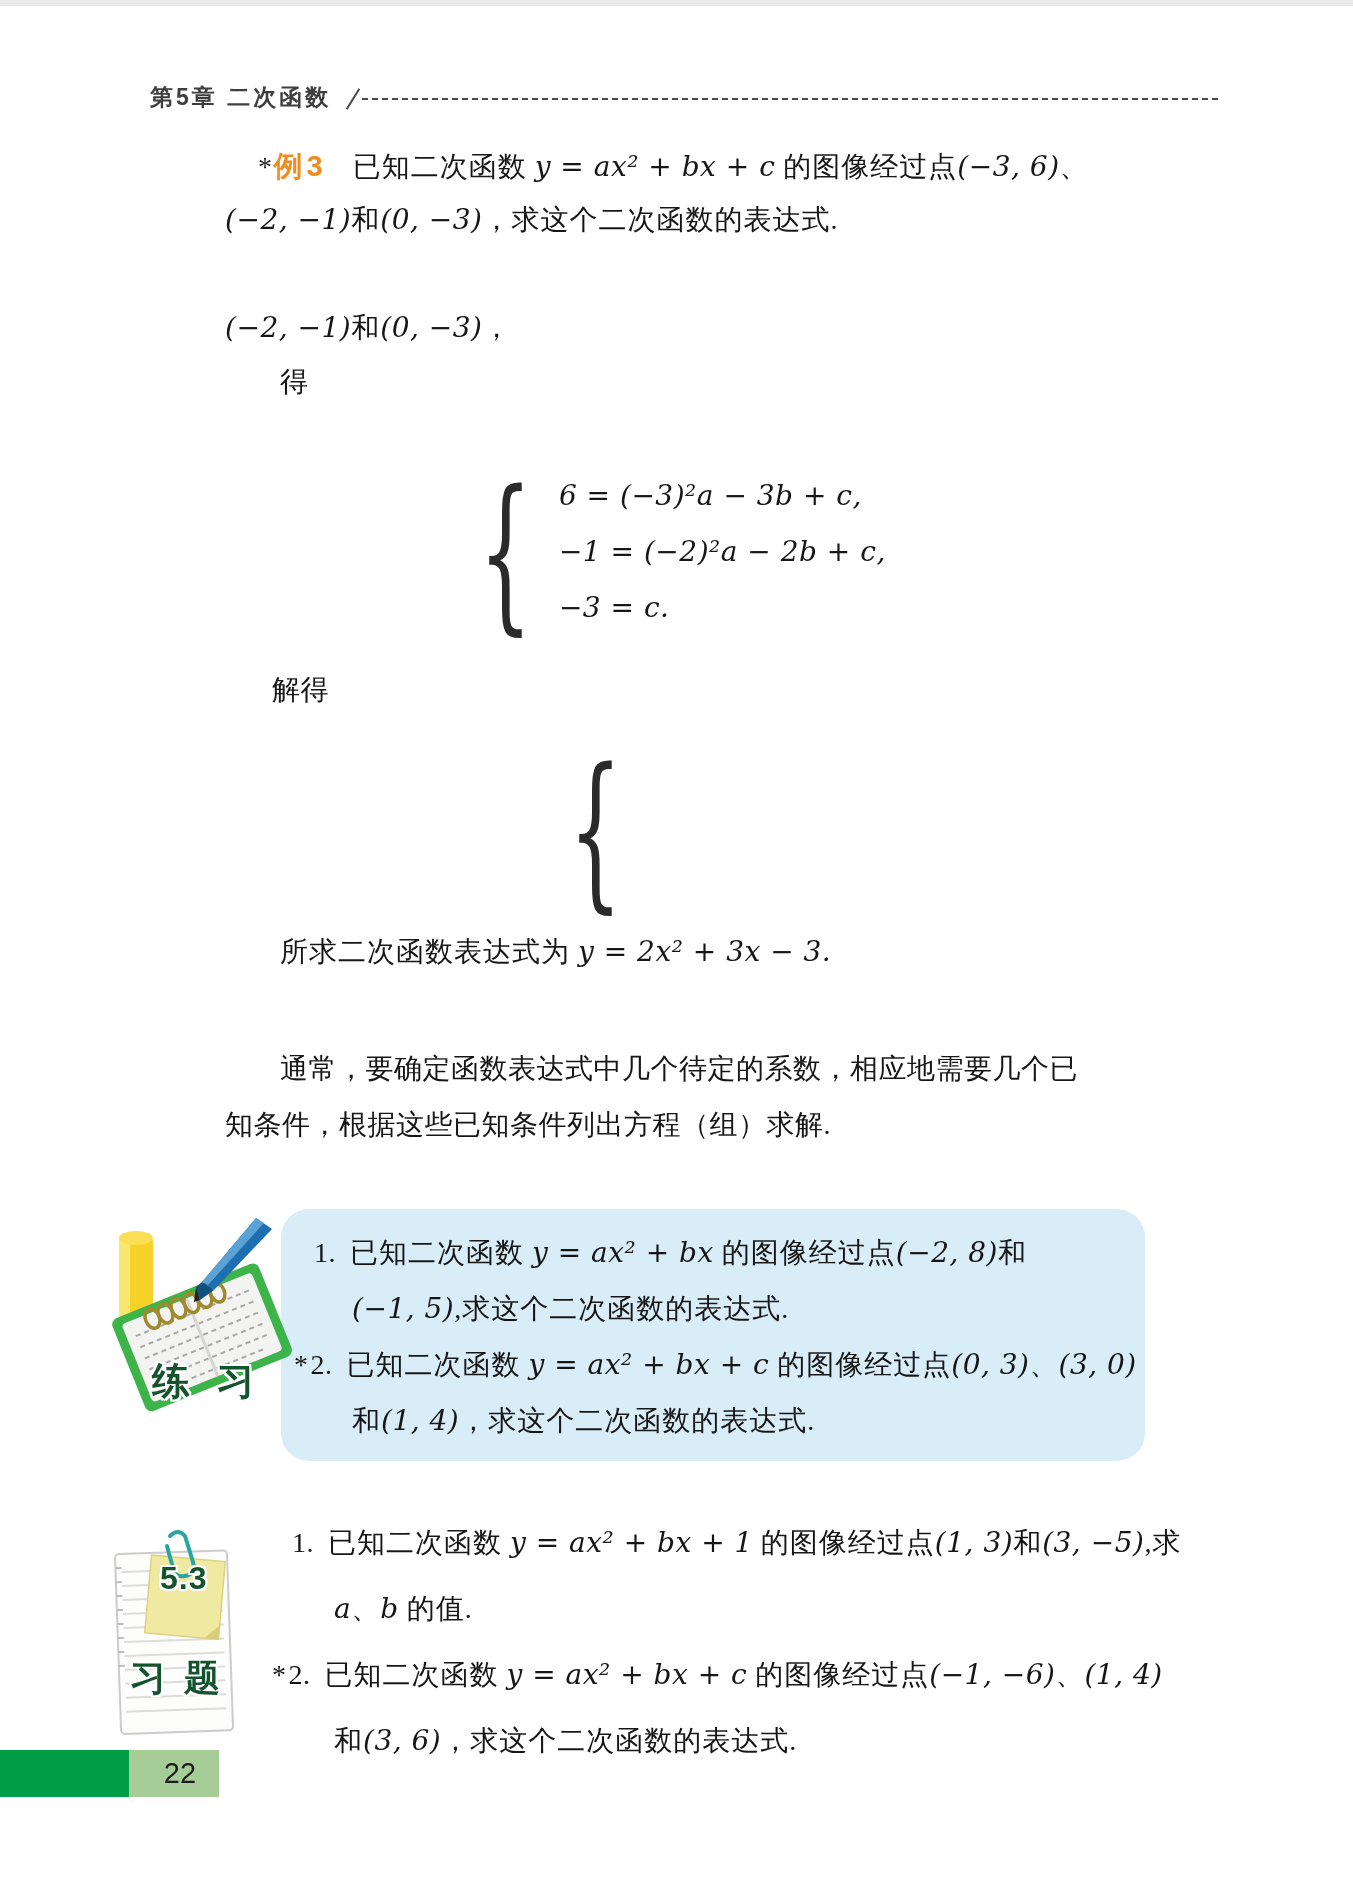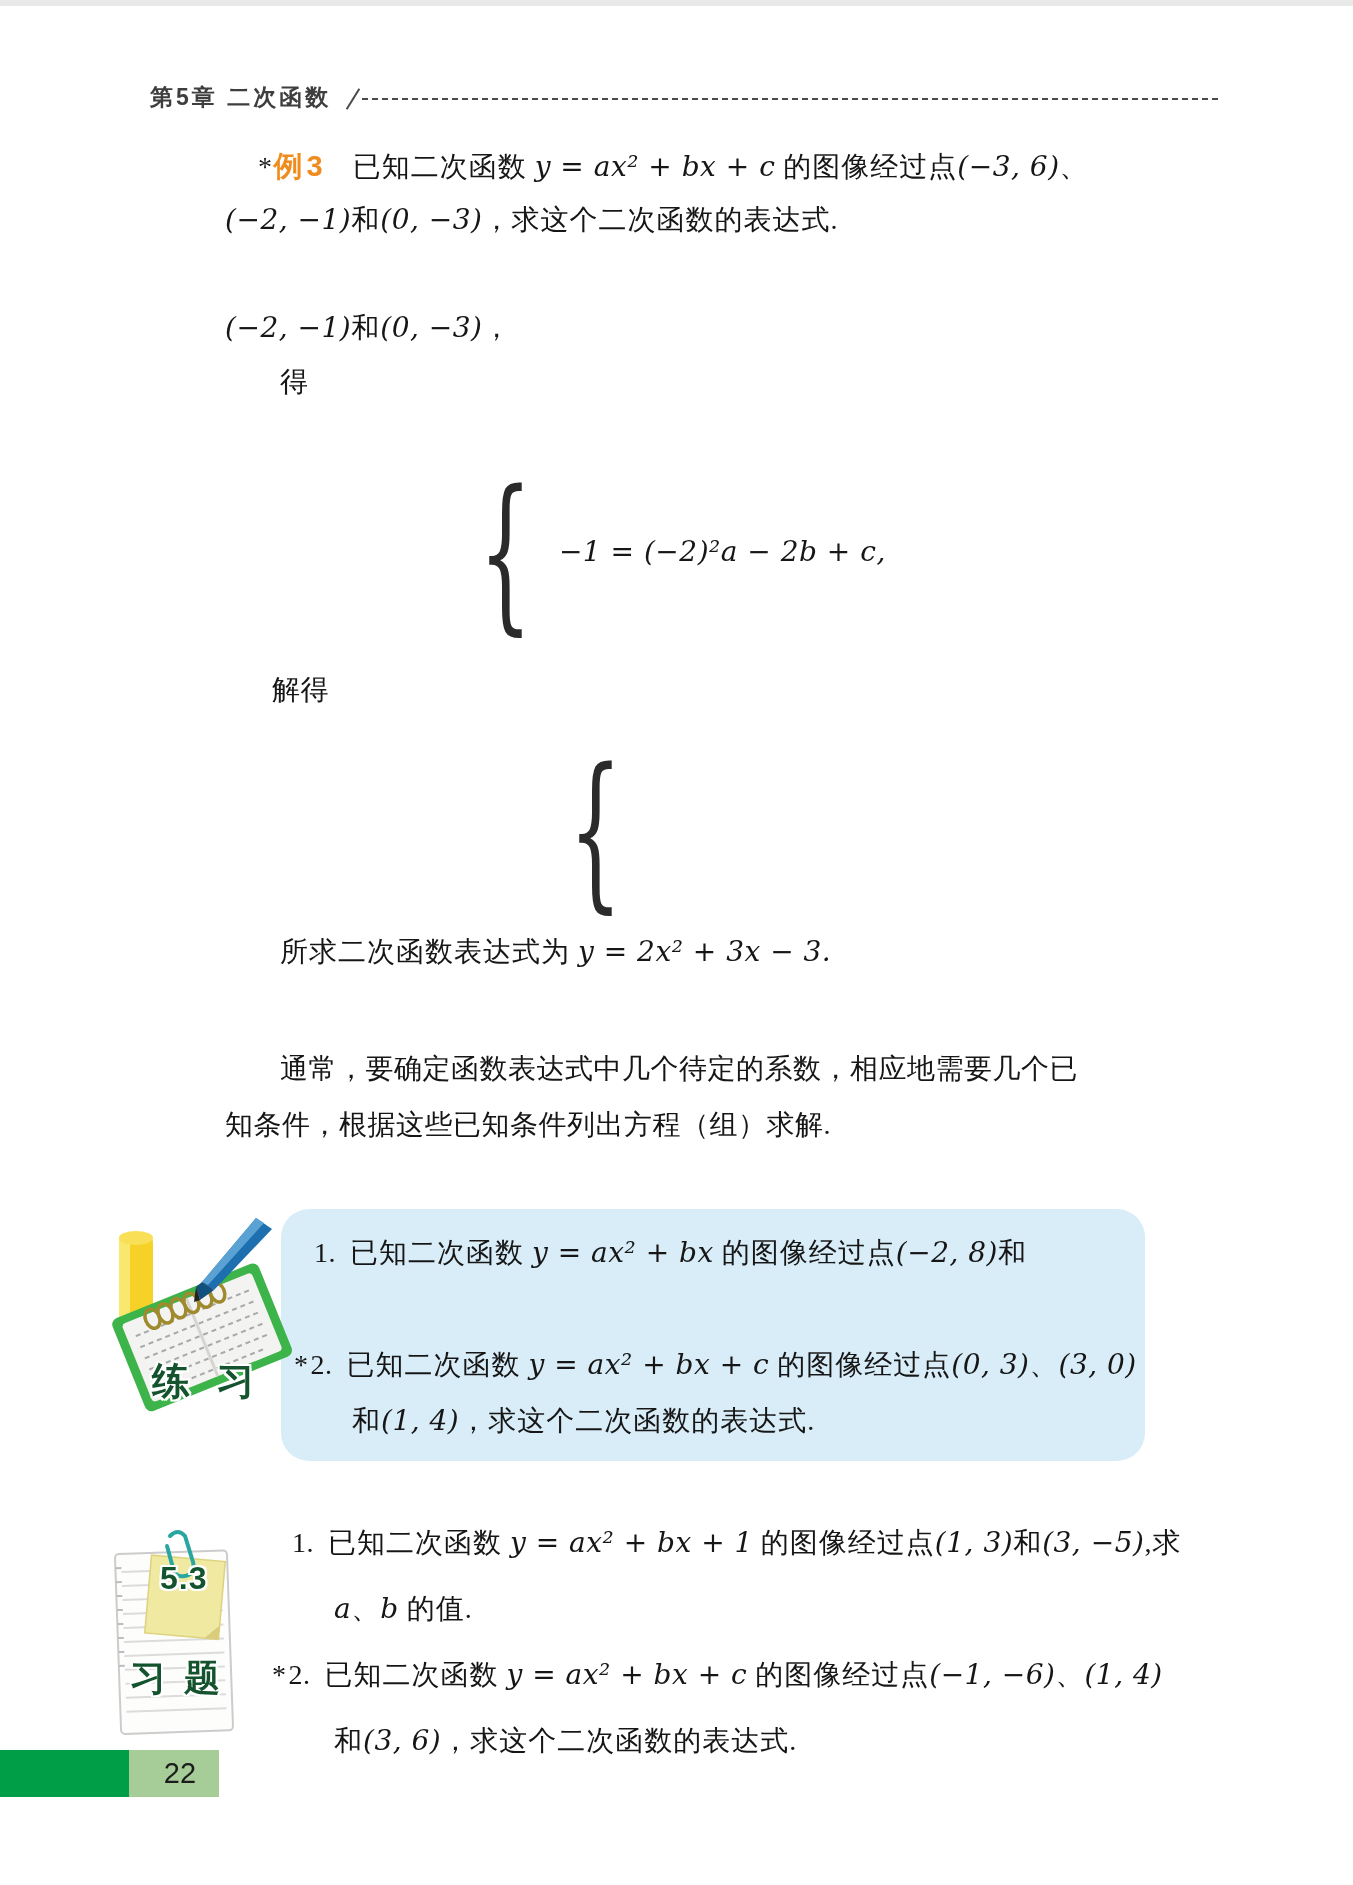--- a/index.html
+++ b/index.html
@@ -70,21 +70,23 @@
     <span class="ex-star">*</span><span class="ex-label">例3</span><span><span class="seg-cn">已知二次函数 </span><span class="seg-m">y = ax² + bx + c</span><span class="seg-cn"> 的图像经过点</span><span class="seg-m">(−3, 6)</span><span class="seg-cn">、</span></span>
   </div>
   <div class="abs line" style="left:225px;top:193px;"><span class="seg-m">(−2, −1)</span><span class="seg-cn">和</span><span class="seg-m">(0, −3)</span><span class="seg-cn">，求这个二次函数的表达式.</span></div>
 
   <div class="abs line" style="left:225px;top:301px;"><span class="seg-m">(−2, −1)</span><span class="seg-cn">和</span><span class="seg-m">(0, −3)</span><span class="seg-cn">，</span></div>
   <div class="abs line" style="left:280px;top:355px;">得</div>
 
   <div class="abs system" style="left:452px;top:462px;">
     <span class="brace" style="font-size:168px;line-height:168px;">{</span>
     <div class="sys-rows">
+      <div class="line seg-m">6 = (−3)²a − 3b + c,</div>
       <div class="line seg-m">−1 = (−2)²a − 2b + c,</div>
+      <div class="line seg-m">−3 = c.</div>
     </div>
   </div>
 
   <div class="abs line" style="left:272px;top:663px;">解得</div>
 
   <div class="abs system" style="left:542px;top:740px;">
     <span class="brace" style="font-size:168px;line-height:168px;">{</span>
   </div>
 
   <div class="abs line" style="left:280px;top:925px;"><span class="seg-cn">所求二次函数表达式为 </span><span class="seg-m">y = 2x² + 3x − 3.</span></div>
@@ -133,20 +135,21 @@
         <polygon points="106,68 118,76 104,86 100,73" fill="#12507e"></polygon>
         <polygon points="104,86 100,73 98,88" fill="#222"></polygon>
       </g>
     </svg>
     <div class="abs badge-label" style="left:56px;top:142px;font-size:38px;letter-spacing:8px;">练 习</div>
   </div>
 
   <div class="abs line" style="left:314px;top:1226px;">
     <span class="item-num">1.</span><span><span class="seg-cn">已知二次函数 </span><span class="seg-m">y = ax² + bx</span><span class="seg-cn"> 的图像经过点</span><span class="seg-m">(−2, 8)</span><span class="seg-cn">和</span></span>
   </div>
+  <div class="abs line" style="left:352px;top:1282px;"><span class="seg-m">(−1, 5)</span><span class="seg-cn">,求这个二次函数的表达式.</span></div>
   <div class="abs line" style="left:294px;top:1338px;">
     <span class="item-star">*</span><span class="item-num">2.</span><span><span class="seg-cn">已知二次函数 </span><span class="seg-m">y = ax² + bx + c</span><span class="seg-cn"> 的图像经过点</span><span class="seg-m">(0, 3)</span><span class="seg-cn">、</span><span class="seg-m">(3, 0)</span></span>
   </div>
   <div class="abs line" style="left:352px;top:1394px;"><span class="seg-cn">和</span><span class="seg-m">(1, 4)</span><span class="seg-cn">，求这个二次函数的表达式.</span></div>
 
   <div class="abs" style="left:108px;top:1516px;width:140px;height:220px;">
     <svg width="140" height="220" viewBox="0 0 140 220">
 
       <g transform="rotate(-2 70 120)">
         <rect x="10" y="30" width="112" height="180" rx="4" fill="#fdfdfc" stroke="#cccccc" stroke-width="2"></rect>

